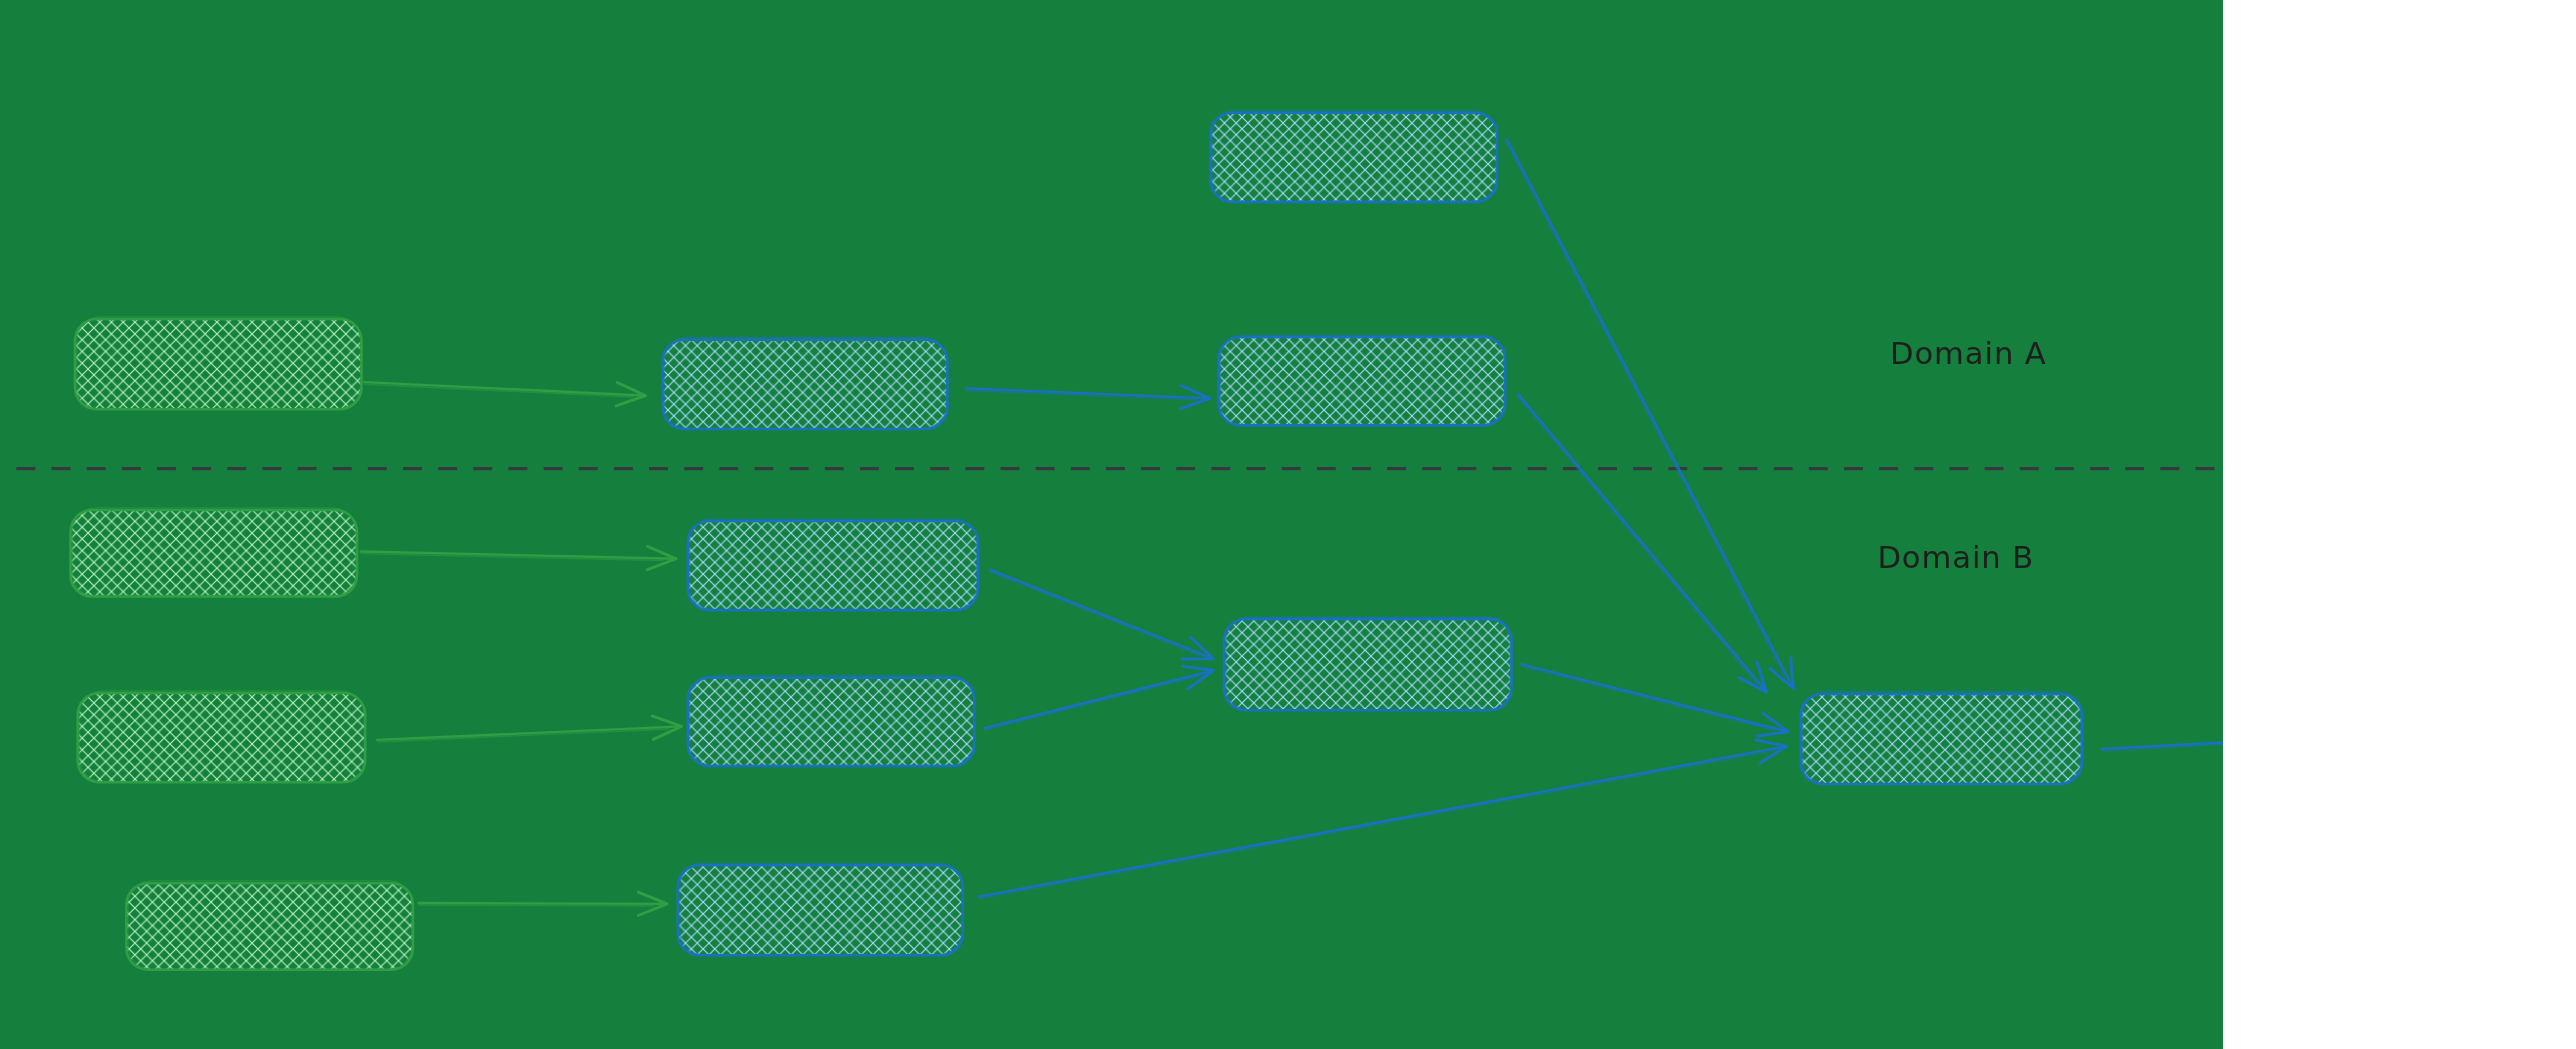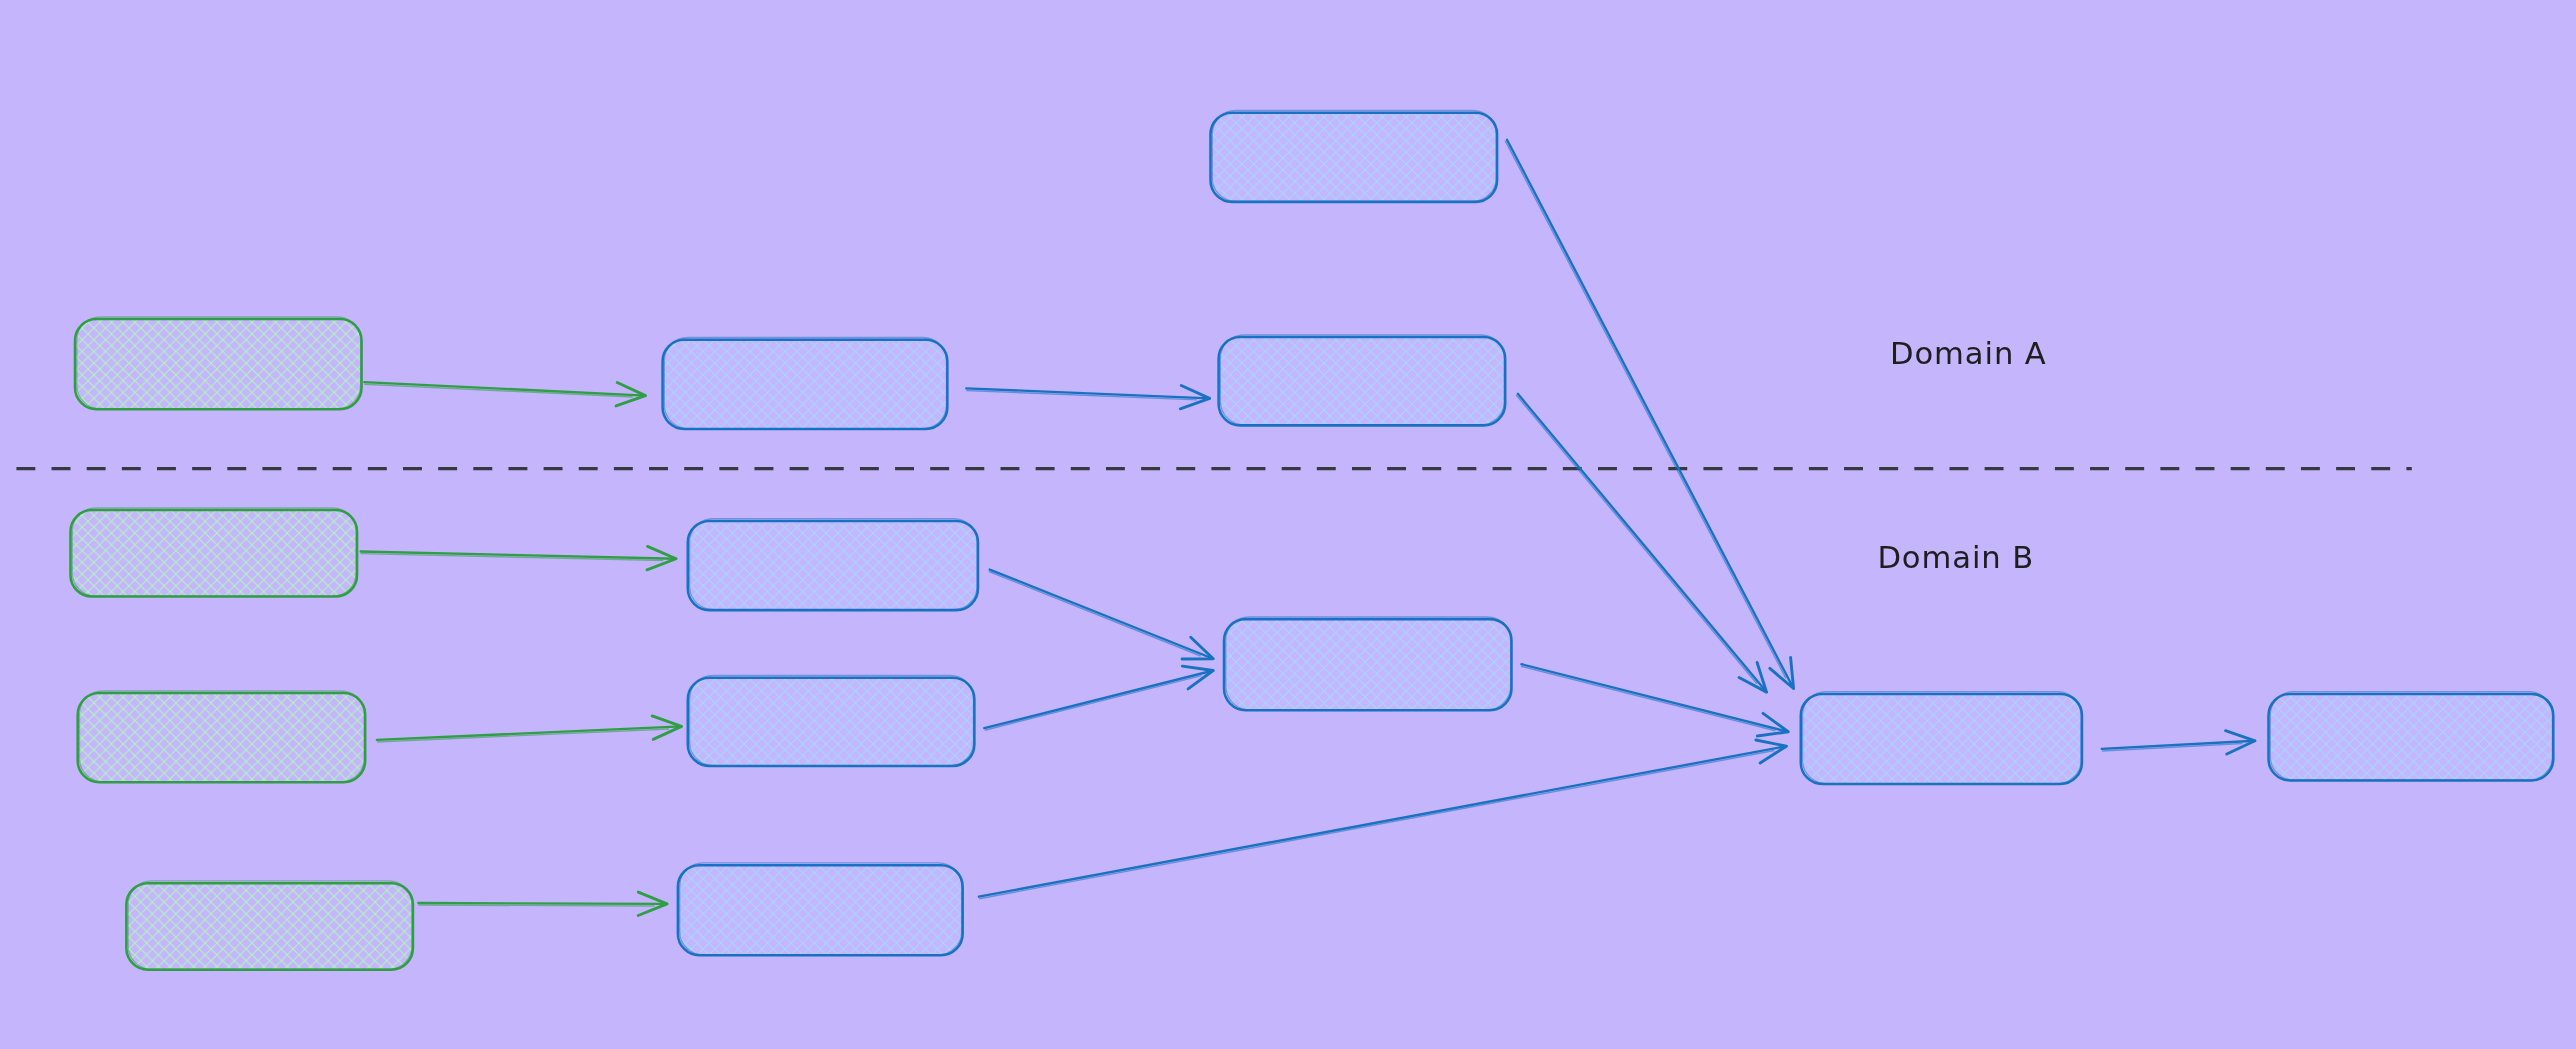--- a/index.html
+++ b/index.html
@@ -2,23 +2,23 @@
 <html style="font-size:14.4px"><head>
 <meta charset="utf-8">
 <style>
   html, body {
     margin: 0;
     padding: 0;
     background: #ffffff;
   }
   .canvas {
     position: relative;
-    width: 2576px;
+    width: 2223px;
     height: 1049px;
-    background: #c4b5fd;
+    background: #15803d;
     overflow: hidden;
     text-decoration: underline;
   }
   .canvas svg {
     display: block;
     width: 2576px;
     height: 1049px;
   }
   marker { overflow: visible; }
   .node-rect {

